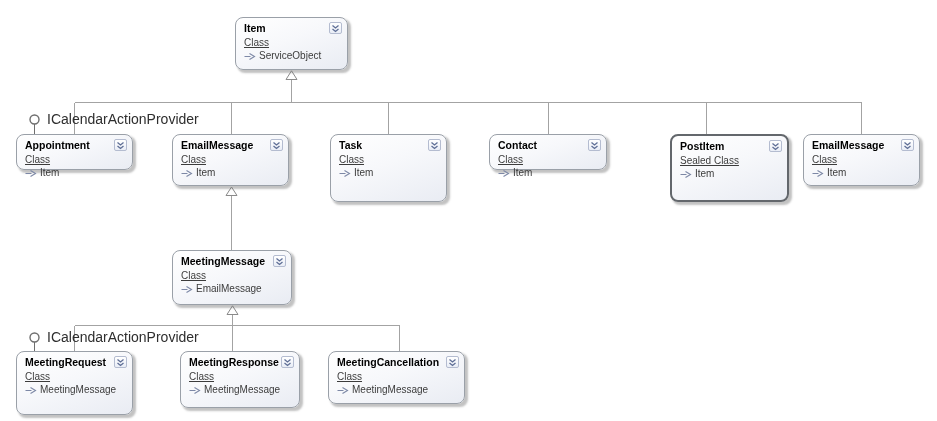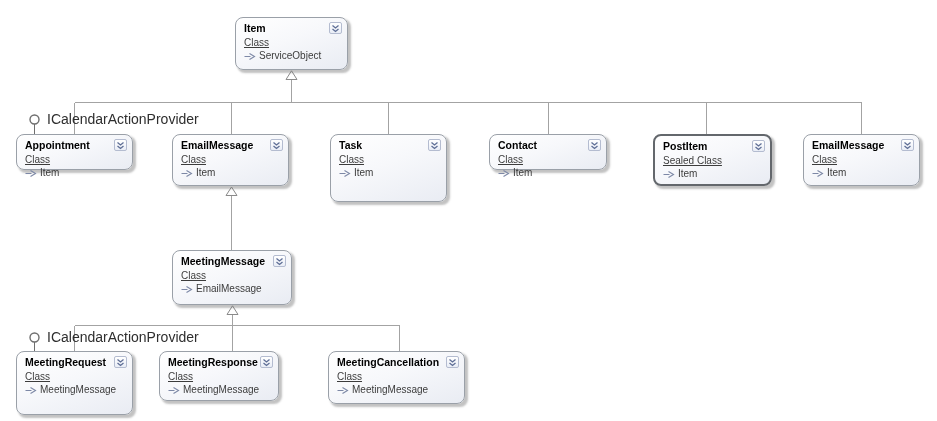--- a/index.html
+++ b/index.html
@@ -160,21 +160,21 @@
     </button>
     <div class="node-kind">Class</div>
     <div class="node-base">
       <svg width="12" height="9" viewBox="0 0 12 9">
           <path d="M0.5 4.5 H6.5 M5.5 1.5 L10.5 4.5 L5.5 7.5" fill="none" stroke="#7d88a6" stroke-width="1.1"></path>
         </svg>
       <span>Item</span>
     </div>
   </div>
 
-  <div class="node sealed" style="left:653px;top:134px;width:119px;height:52px">
+  <div class="node sealed" style="left:670px;top:134px;width:119px;height:68px">
     <div class="node-title">PostItem</div>
     <button class="collapse-btn">
       <svg width="11" height="11" viewBox="0 0 11 11">
           <path d="M2.5 2.5 L5.5 5 L8.5 2.5 M2.5 6 L5.5 8.5 L8.5 6" fill="none" stroke="#5f6f96" stroke-width="1.3"></path>
         </svg>
     </button>
     <div class="node-kind">Sealed Class</div>
     <div class="node-base">
       <svg width="12" height="9" viewBox="0 0 12 9">
           <path d="M0.5 4.5 H6.5 M5.5 1.5 L10.5 4.5 L5.5 7.5" fill="none" stroke="#7d88a6" stroke-width="1.1"></path>
@@ -224,21 +224,21 @@
     </button>
     <div class="node-kind">Class</div>
     <div class="node-base">
       <svg width="12" height="9" viewBox="0 0 12 9">
           <path d="M0.5 4.5 H6.5 M5.5 1.5 L10.5 4.5 L5.5 7.5" fill="none" stroke="#7d88a6" stroke-width="1.1"></path>
         </svg>
       <span>MeetingMessage</span>
     </div>
   </div>
 
-  <div class="node" style="left:159px;top:351px;width:120px;height:50px">
+  <div class="node" style="left:180px;top:351px;width:120px;height:57px">
     <div class="node-title">MeetingResponse</div>
     <button class="collapse-btn">
       <svg width="11" height="11" viewBox="0 0 11 11">
           <path d="M2.5 2.5 L5.5 5 L8.5 2.5 M2.5 6 L5.5 8.5 L8.5 6" fill="none" stroke="#5f6f96" stroke-width="1.3"></path>
         </svg>
     </button>
     <div class="node-kind">Class</div>
     <div class="node-base">
       <svg width="12" height="9" viewBox="0 0 12 9">
           <path d="M0.5 4.5 H6.5 M5.5 1.5 L10.5 4.5 L5.5 7.5" fill="none" stroke="#7d88a6" stroke-width="1.1"></path>

